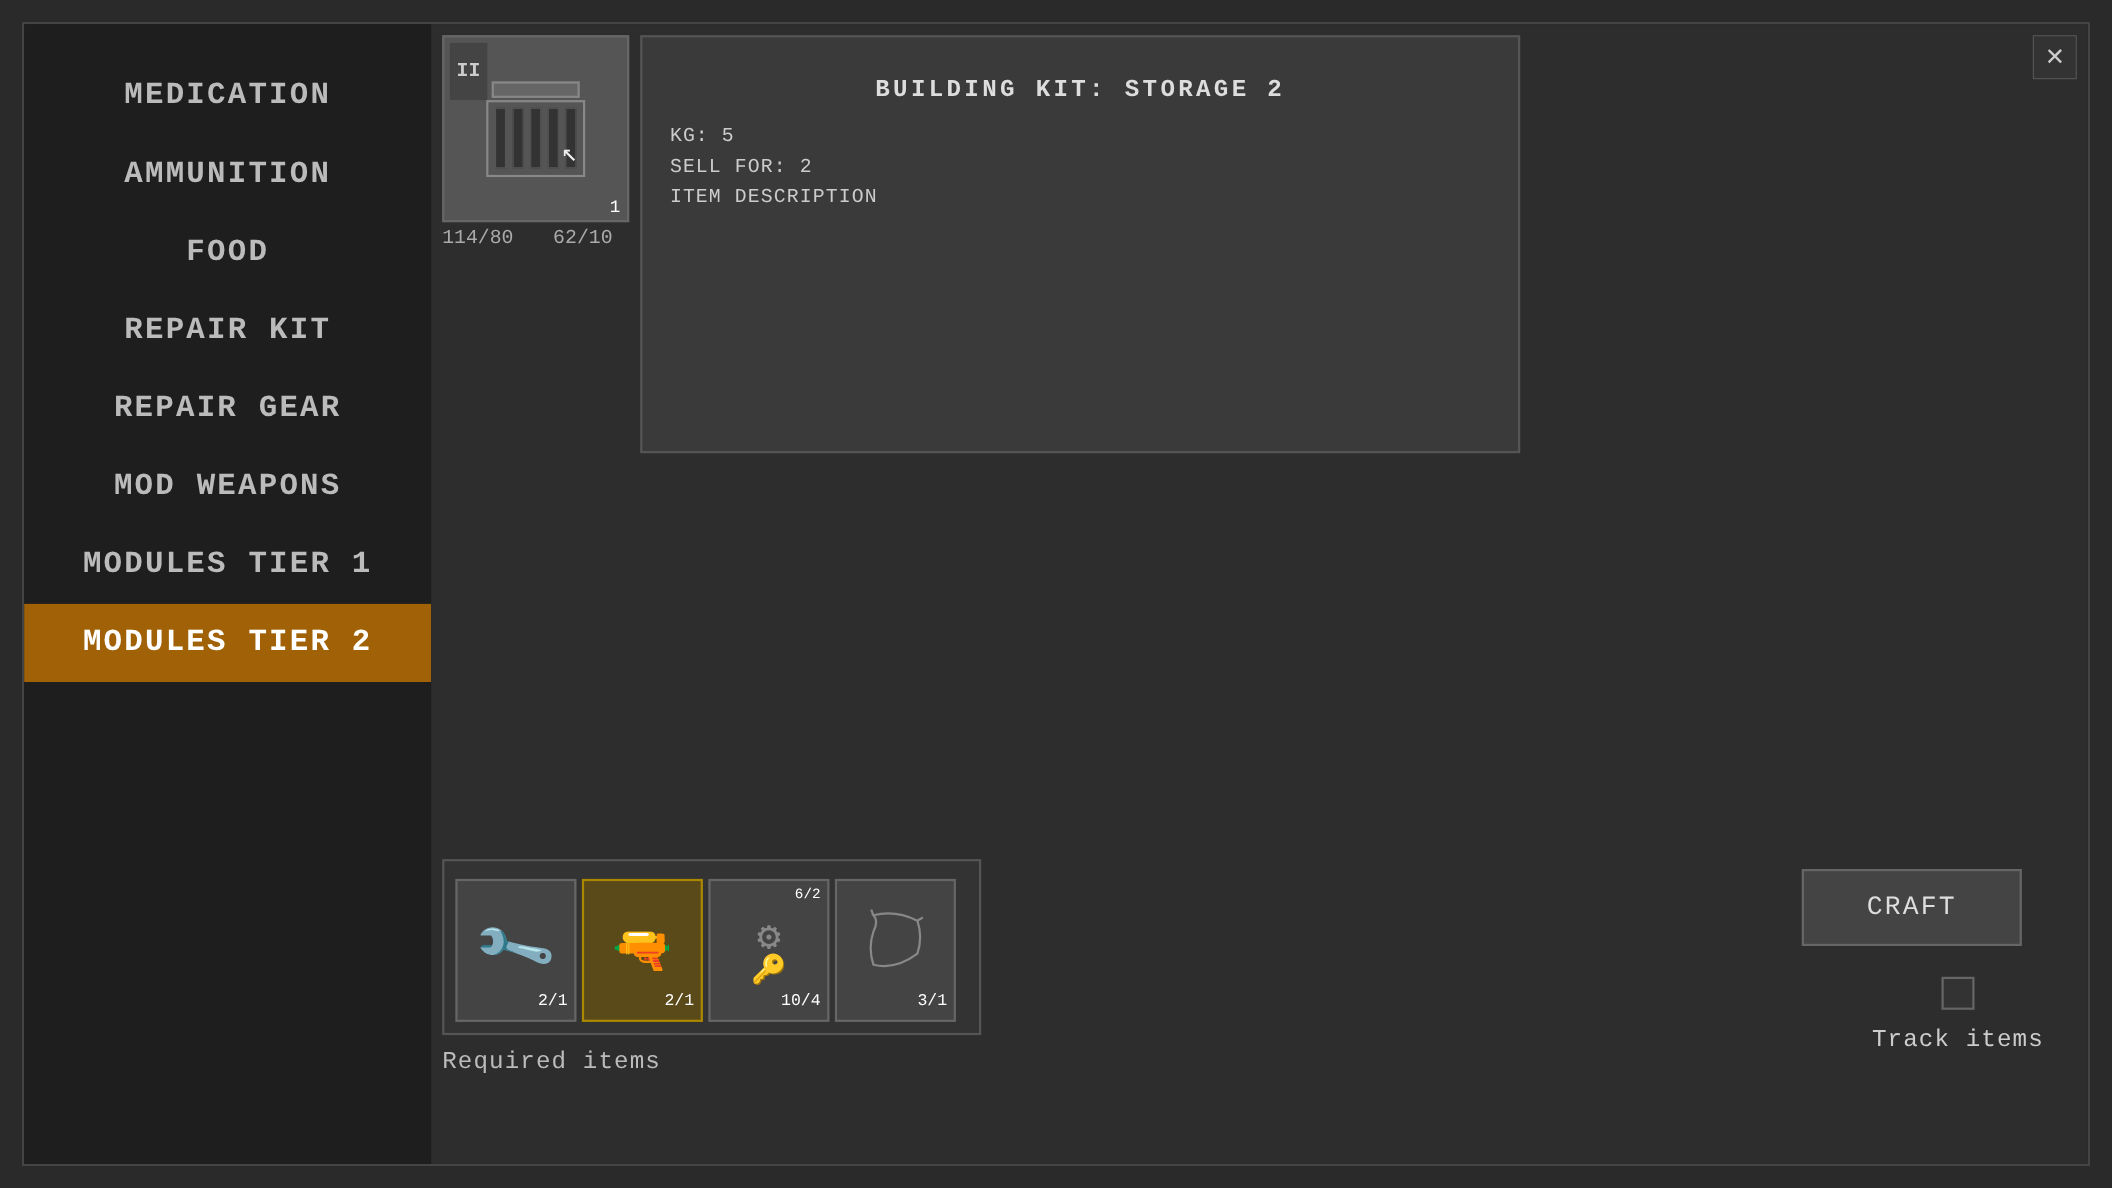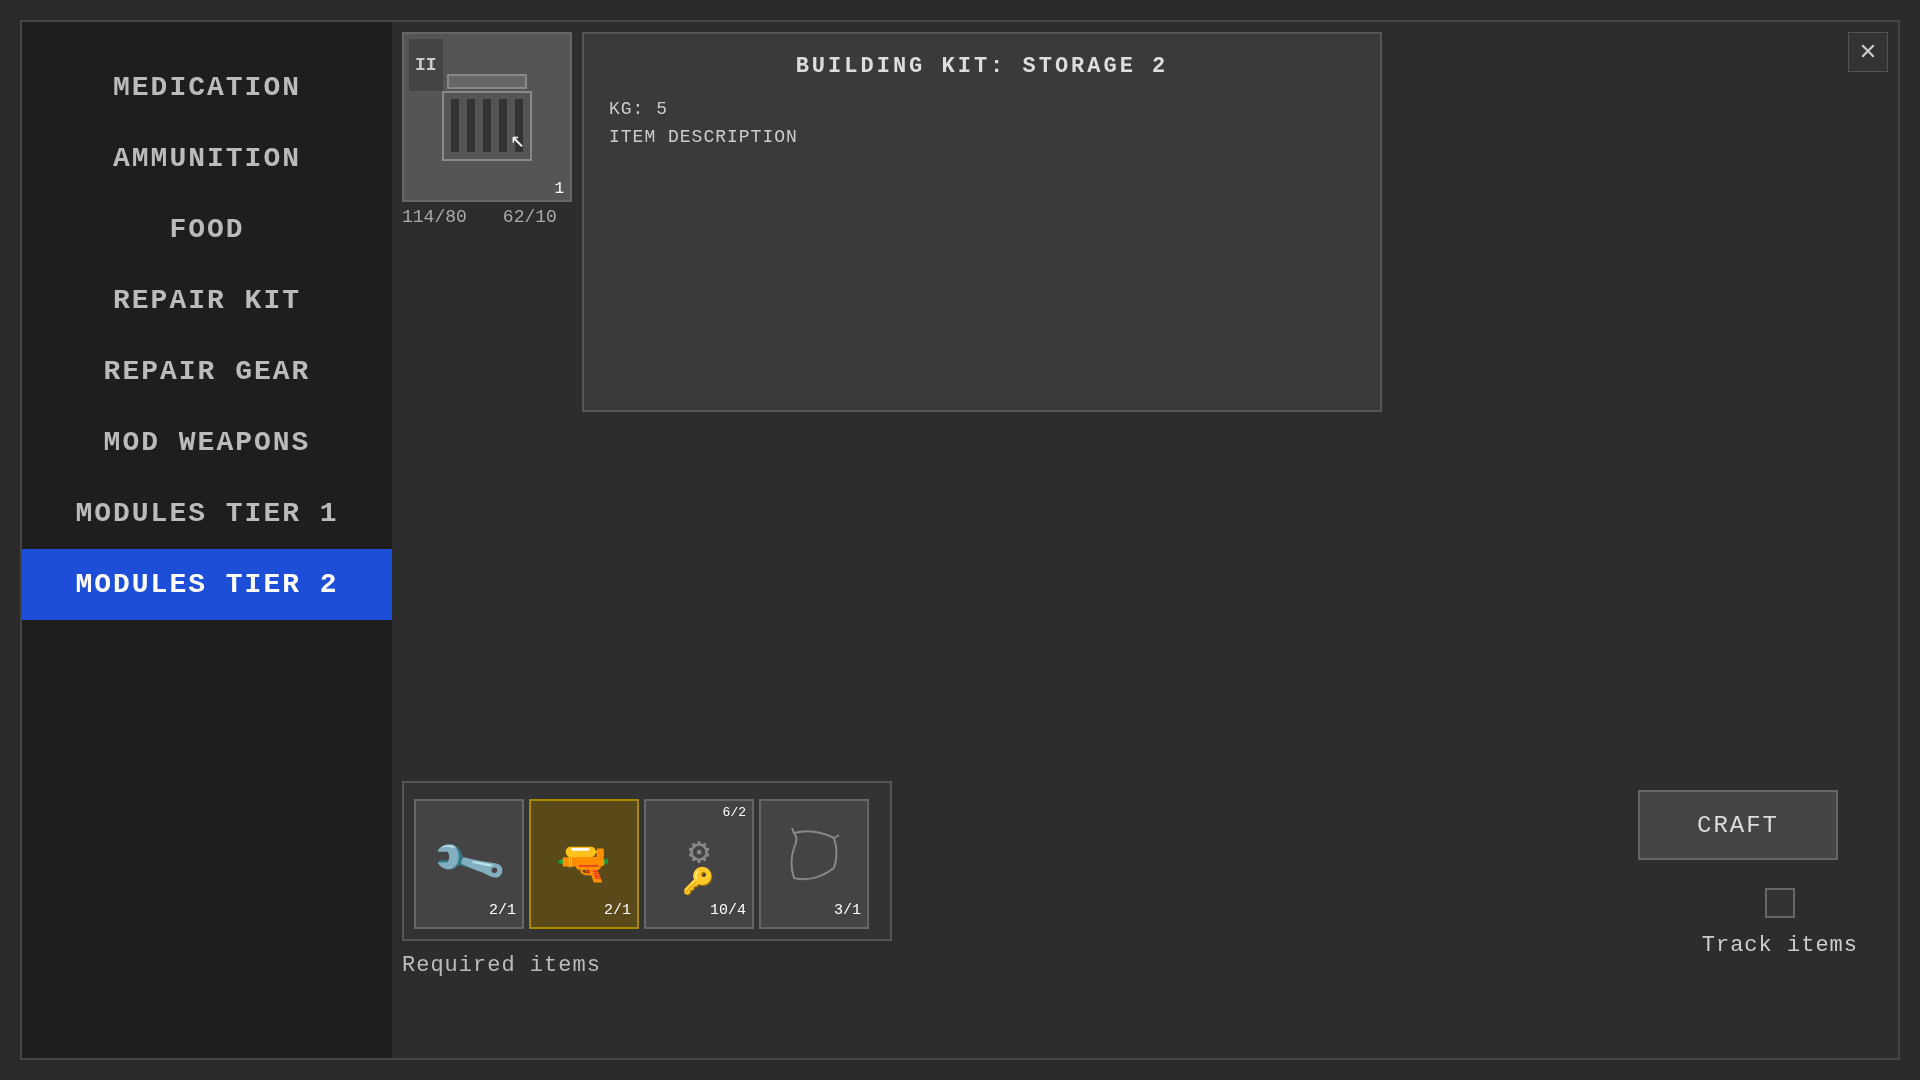--- a/index.html
+++ b/index.html
@@ -61,21 +61,21 @@
       letter-spacing: 2px;
       cursor: pointer;
       background: transparent;
       border: none;
       font-family: 'Courier New', Courier, monospace;
       font-weight: bold;
       text-transform: uppercase;
     }
 
     .sidebar-item.active {
-      background: #1d4ed8;
+      background: #a16207;
       color: #fff;
     }
 
     
     .main-area {
       position: absolute;
       top: 0;
       left: 370px;
       right: 0;
       bottom: 0;
@@ -125,21 +125,21 @@
     }
 
     
     .info-panel {
       position: absolute;
       top: 10px;
       left: 190px;
       width: 800px;
       background: #3a3a3a;
       border: 2px solid #555;
-      padding: 20px 25px;
+      padding: 35px 25px;
       min-height: 380px;
     }
 
     .info-panel-title {
       text-align: center;
       font-size: 22px;
       color: #ddd;
       letter-spacing: 3px;
       font-weight: bold;
       text-transform: uppercase;
@@ -412,20 +412,23 @@
       <span>
         <span>100</span>/<span>40</span>
       </span>
     </div>
 
     <div class="info-panel">
       <div class="info-panel-title">BUILDING KIT: STORAGE 2</div>
       <div class="info-panel-stat">
         KG: <span>5</span>
       </div>
+      <div class="info-panel-stat">
+        SELL FOR: <span>2</span>
+      </div>
       <div class="info-panel-stat">ITEM DESCRIPTION</div>
     </div>
 
     <div class="required-items-area">
       <div class="required-items-grid">
 
         <div class="req-item">
           <div class="wrench-icon-wrap">🔧</div>
           <span class="req-item-count">2/1</span>
         </div>

